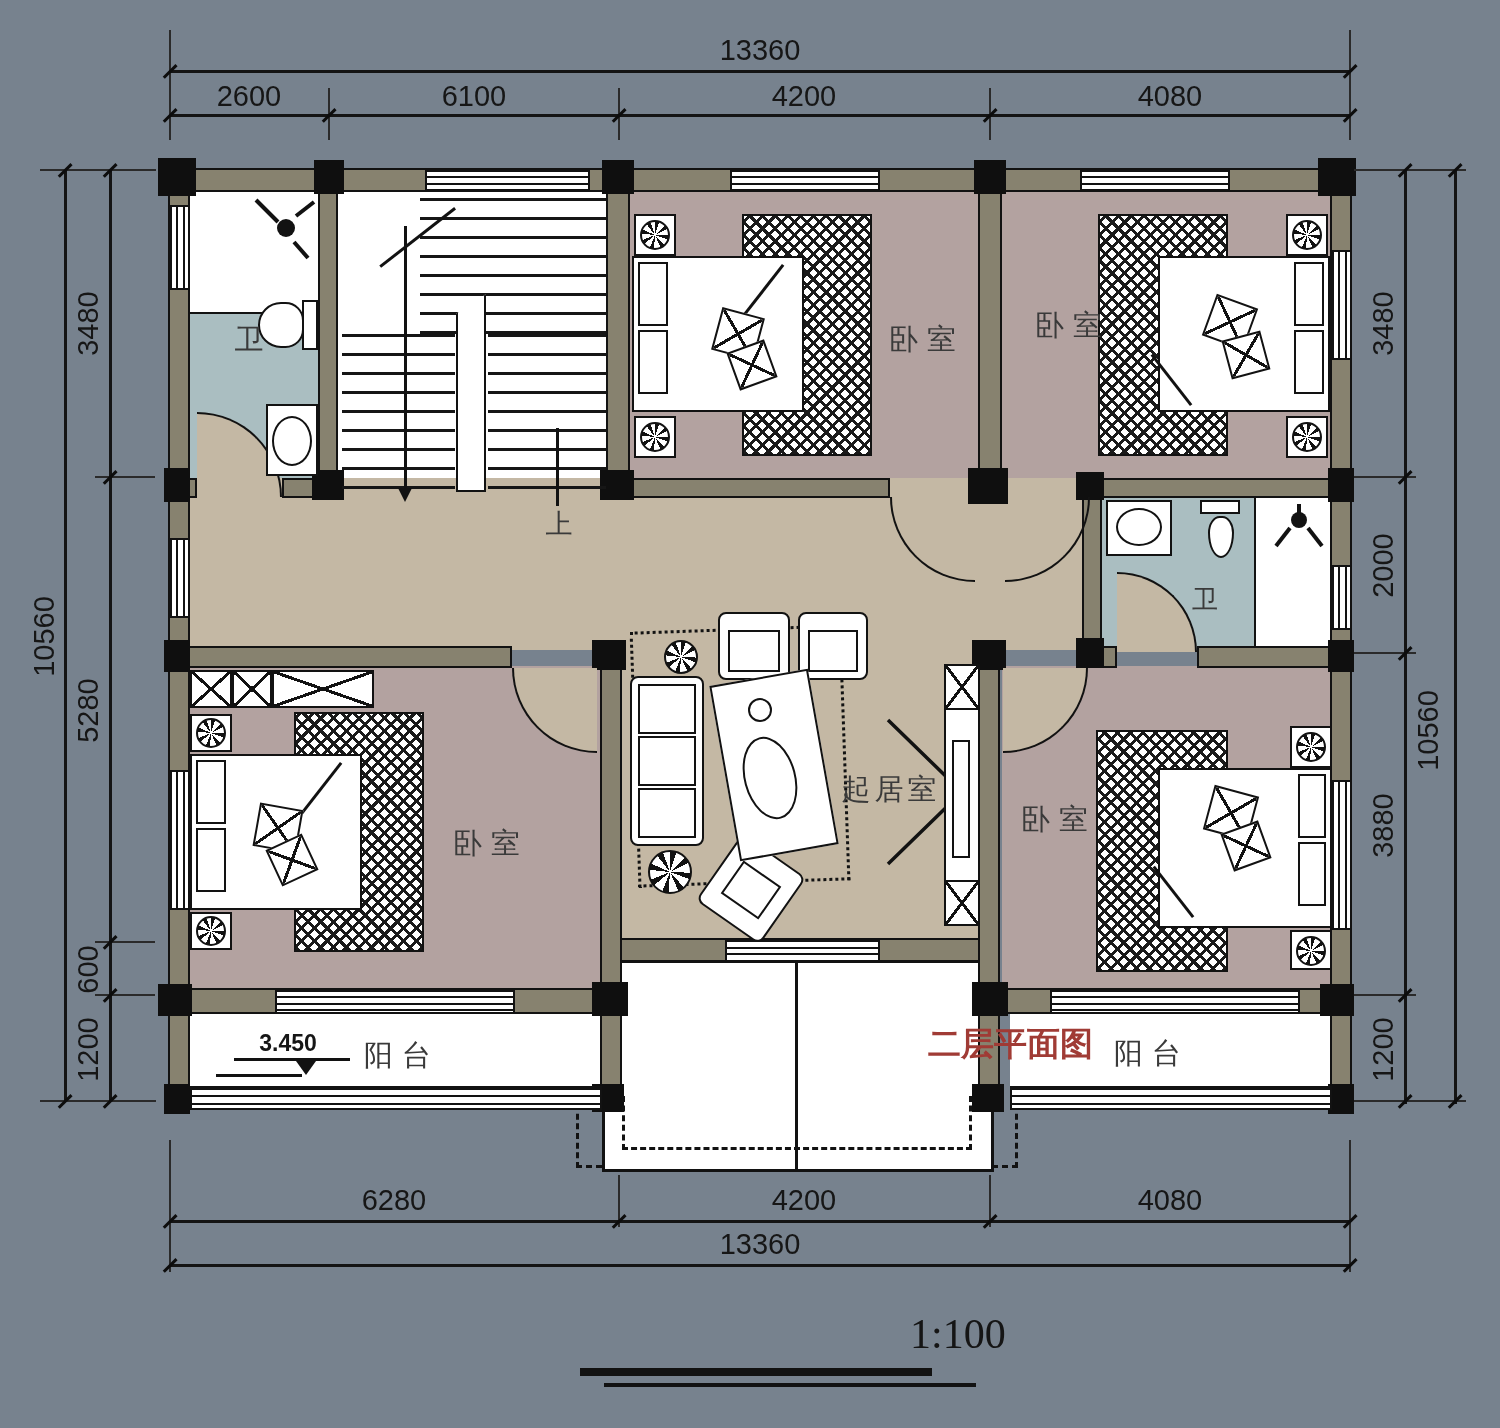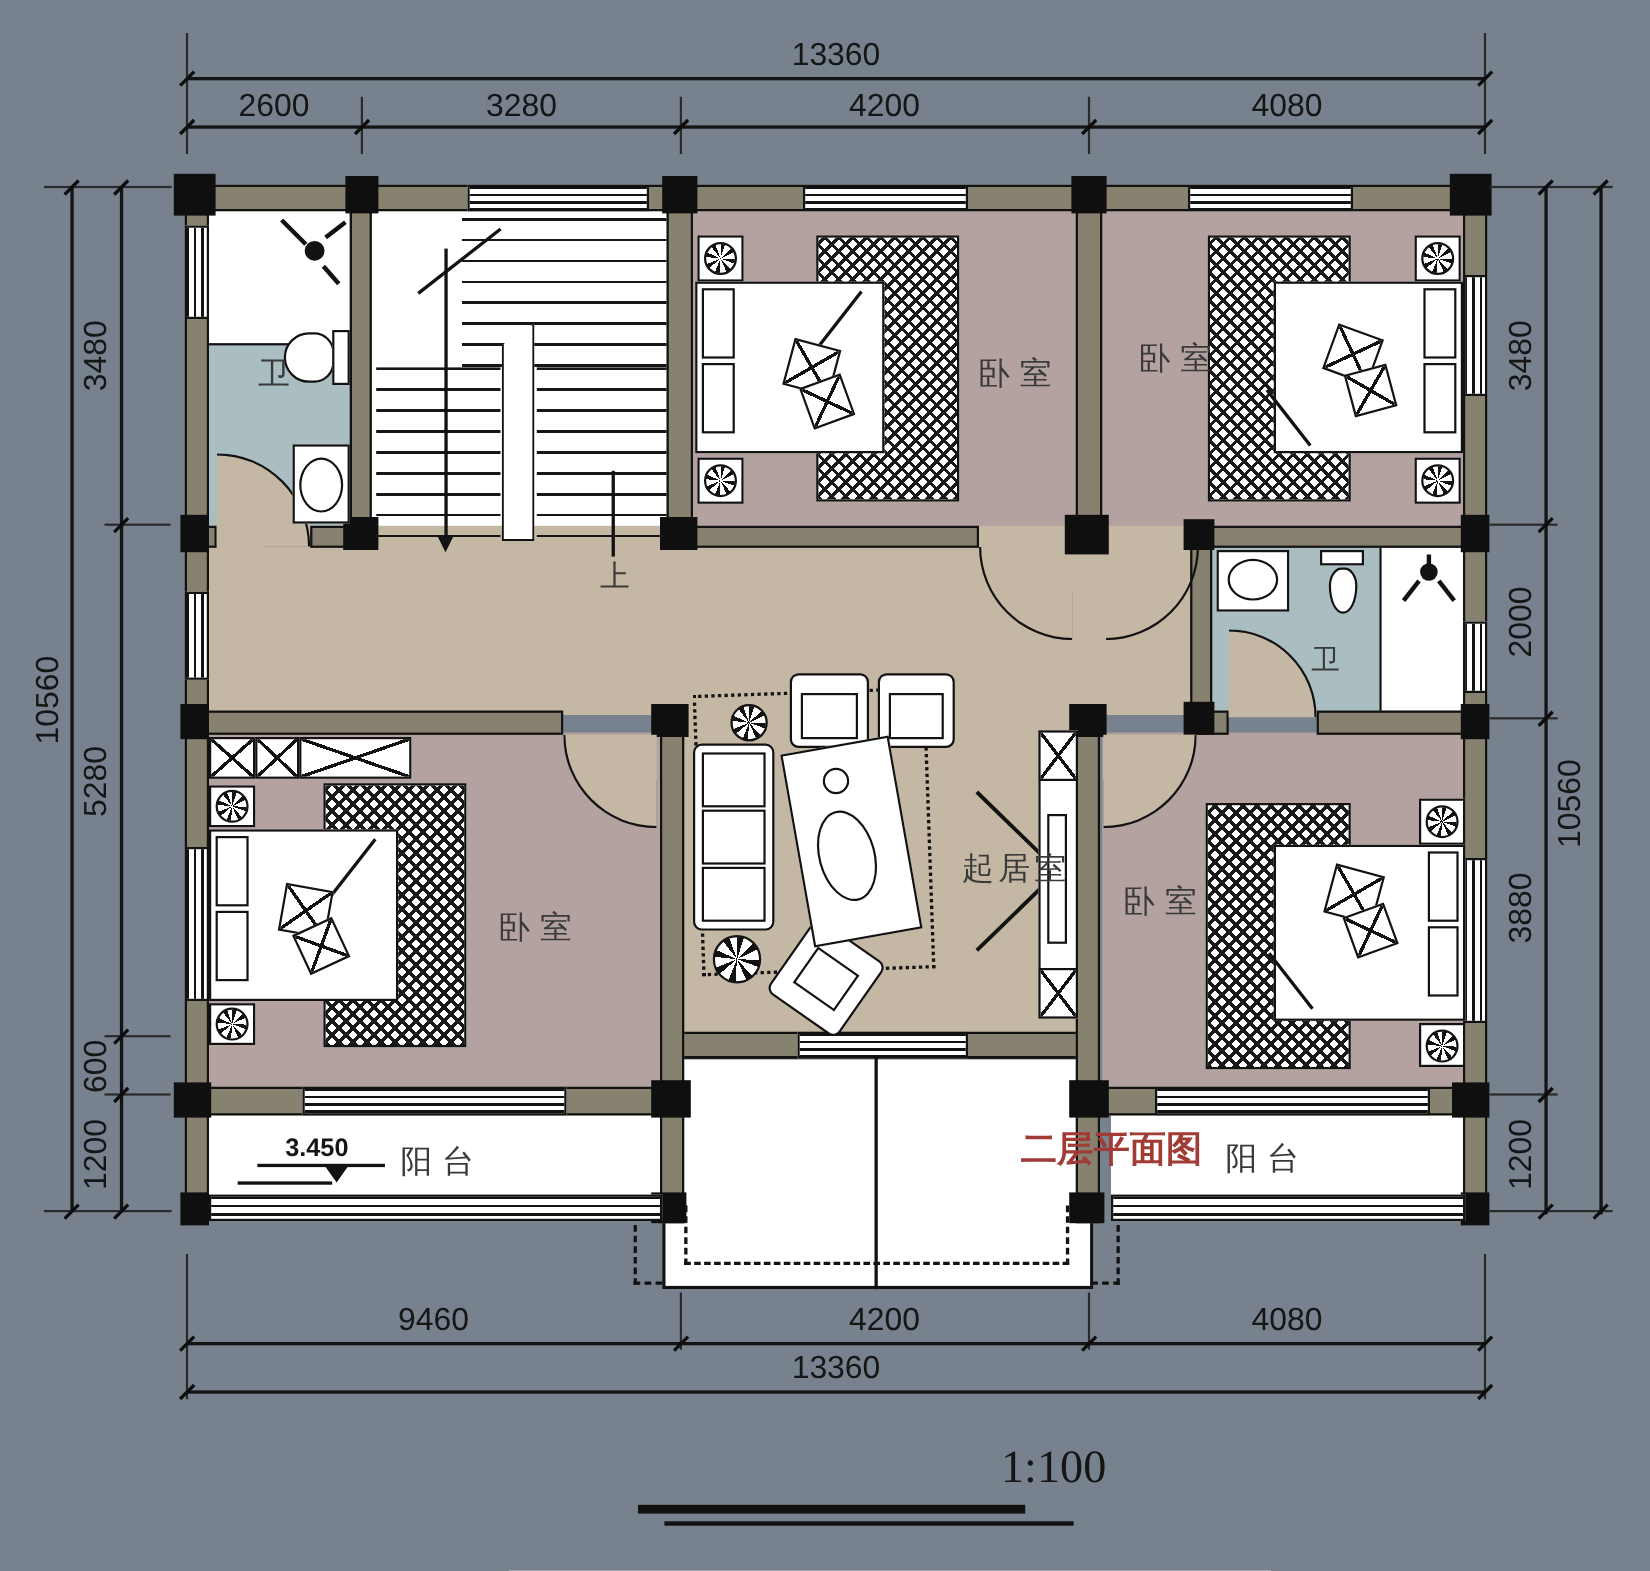--- a/index.html
+++ b/index.html
@@ -238,21 +238,21 @@
   <div class="a furn" style="left:234px;top:1058px;width:116px;height:3px;background:#121212"></div>
   <div class="a furn" style="left:296px;top:1061px;width:0;height:0;border-left:10px solid transparent;border-right:10px solid transparent;border-top:14px solid #121212"></div>
   <div class="a furn" style="left:216px;top:1074px;width:86px;height:3px;background:#121212"></div>
 
   <div class="a rlabel" style="left:214px;top:320px;width:70px;letter-spacing:0">卫</div>
   <div class="a rlabel" style="left:1170px;top:582px;width:70px;font-size:26px;letter-spacing:0">卫</div>
   <div class="a rlabel" style="left:862px;top:320px;width:130px">卧室</div>
   <div class="a rlabel" style="left:1008px;top:306px;width:130px">卧室</div>
   <div class="a rlabel" style="left:426px;top:824px;width:130px">卧室</div>
   <div class="a rlabel" style="left:994px;top:800px;width:130px">卧室</div>
-  <div class="a rlabel" style="left:849px;top:770px;width:150px;letter-spacing:4px">起居室</div>
+  <div class="a rlabel" style="left:816px;top:770px;width:150px;letter-spacing:4px">起居室</div>
   <div class="a rlabel" style="left:342px;top:1036px;width:120px">阳台</div>
   <div class="a rlabel" style="left:1092px;top:1034px;width:120px">阳台</div>
   <div class="a rlabel" style="left:524px;top:506px;width:70px;font-size:27px;letter-spacing:0">上</div>
 
   <div class="a" style="left:928px;top:1022px;width:170px;font-size:33px;font-weight:700;color:#A03B35;z-index:9;white-space:nowrap">二层平面图</div>
 
   <div class="a ext" style="left:169px;top:30px;width:2px;height:110px"></div>
   <div class="a ext" style="left:328px;top:88px;width:2px;height:52px"></div>
   <div class="a ext" style="left:618px;top:88px;width:2px;height:52px"></div>
   <div class="a ext" style="left:989px;top:88px;width:2px;height:52px"></div>
@@ -261,37 +261,37 @@
   <div class="a dimline" style="left:170px;top:114px;width:1180px;height:2.6px"></div>
   <div class="a tick" style="left:161px;top:70px"></div>
   <div class="a tick" style="left:1341px;top:70px"></div>
   <div class="a tick" style="left:161px;top:114px"></div>
   <div class="a tick" style="left:320px;top:114px"></div>
   <div class="a tick" style="left:610px;top:114px"></div>
   <div class="a tick" style="left:981px;top:114px"></div>
   <div class="a tick" style="left:1341px;top:114px"></div>
   <div class="a dim" style="left:690px;top:34px;width:140px">13360</div>
   <div class="a dim" style="left:189px;top:80px;width:120px">2600</div>
-  <div class="a dim" style="left:414px;top:80px;width:120px">3280</div>
+  <div class="a dim" style="left:414px;top:80px;width:120px">6100</div>
   <div class="a dim" style="left:744px;top:80px;width:120px">4200</div>
   <div class="a dim" style="left:1110px;top:80px;width:120px">4080</div>
 
   <div class="a ext" style="left:169px;top:1140px;width:2px;height:132px"></div>
   <div class="a ext" style="left:618px;top:1175px;width:2px;height:52px"></div>
   <div class="a ext" style="left:989px;top:1175px;width:2px;height:52px"></div>
   <div class="a ext" style="left:1349px;top:1140px;width:2px;height:132px"></div>
   <div class="a dimline" style="left:170px;top:1220px;width:1180px;height:2.6px"></div>
   <div class="a dimline" style="left:170px;top:1264px;width:1180px;height:2.6px"></div>
   <div class="a tick" style="left:161px;top:1220px"></div>
   <div class="a tick" style="left:610px;top:1220px"></div>
   <div class="a tick" style="left:981px;top:1220px"></div>
   <div class="a tick" style="left:1341px;top:1220px"></div>
   <div class="a tick" style="left:161px;top:1264px"></div>
   <div class="a tick" style="left:1341px;top:1264px"></div>
-  <div class="a dim" style="left:334px;top:1184px;width:120px">9460</div>
+  <div class="a dim" style="left:334px;top:1184px;width:120px">6280</div>
   <div class="a dim" style="left:744px;top:1184px;width:120px">4200</div>
   <div class="a dim" style="left:1110px;top:1184px;width:120px">4080</div>
   <div class="a dim" style="left:690px;top:1228px;width:140px">13360</div>
 
   <div class="a ext" style="left:40px;top:169px;width:116px;height:2px"></div>
   <div class="a ext" style="left:95px;top:476px;width:60px;height:2px"></div>
   <div class="a ext" style="left:95px;top:941px;width:60px;height:2px"></div>
   <div class="a ext" style="left:95px;top:994px;width:60px;height:2px"></div>
   <div class="a ext" style="left:40px;top:1100px;width:116px;height:2px"></div>
   <div class="a dimline" style="left:64px;top:170px;width:2.6px;height:932px"></div>

